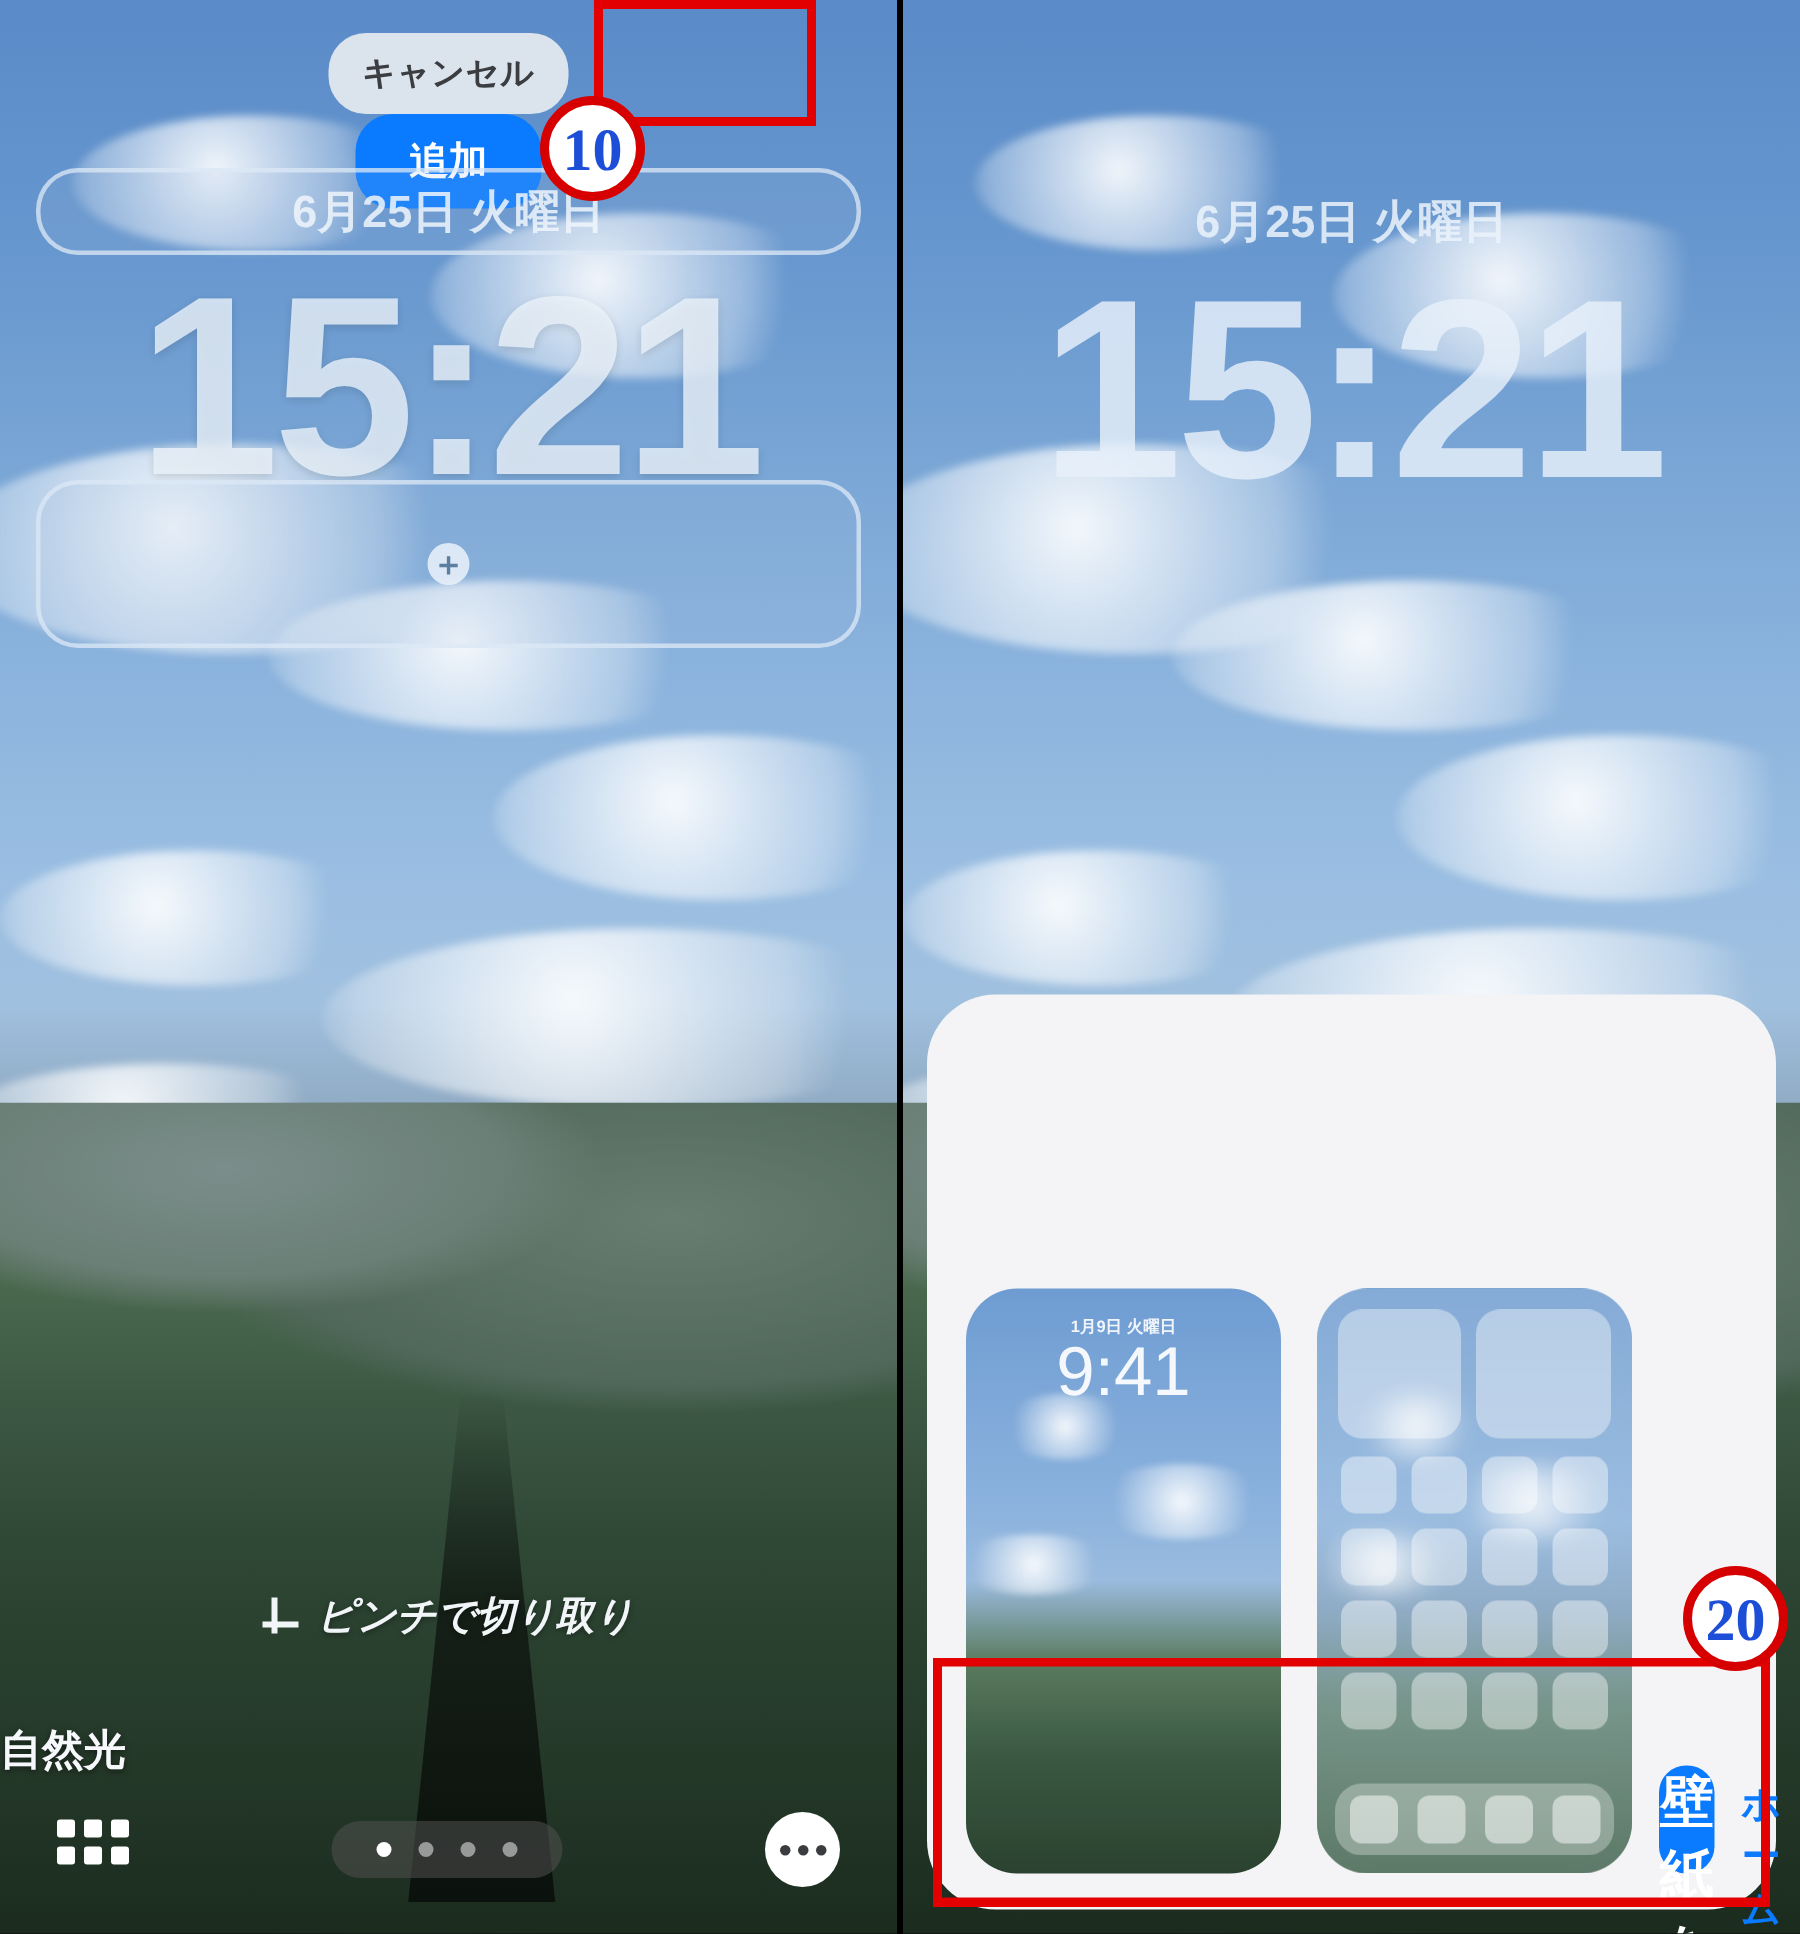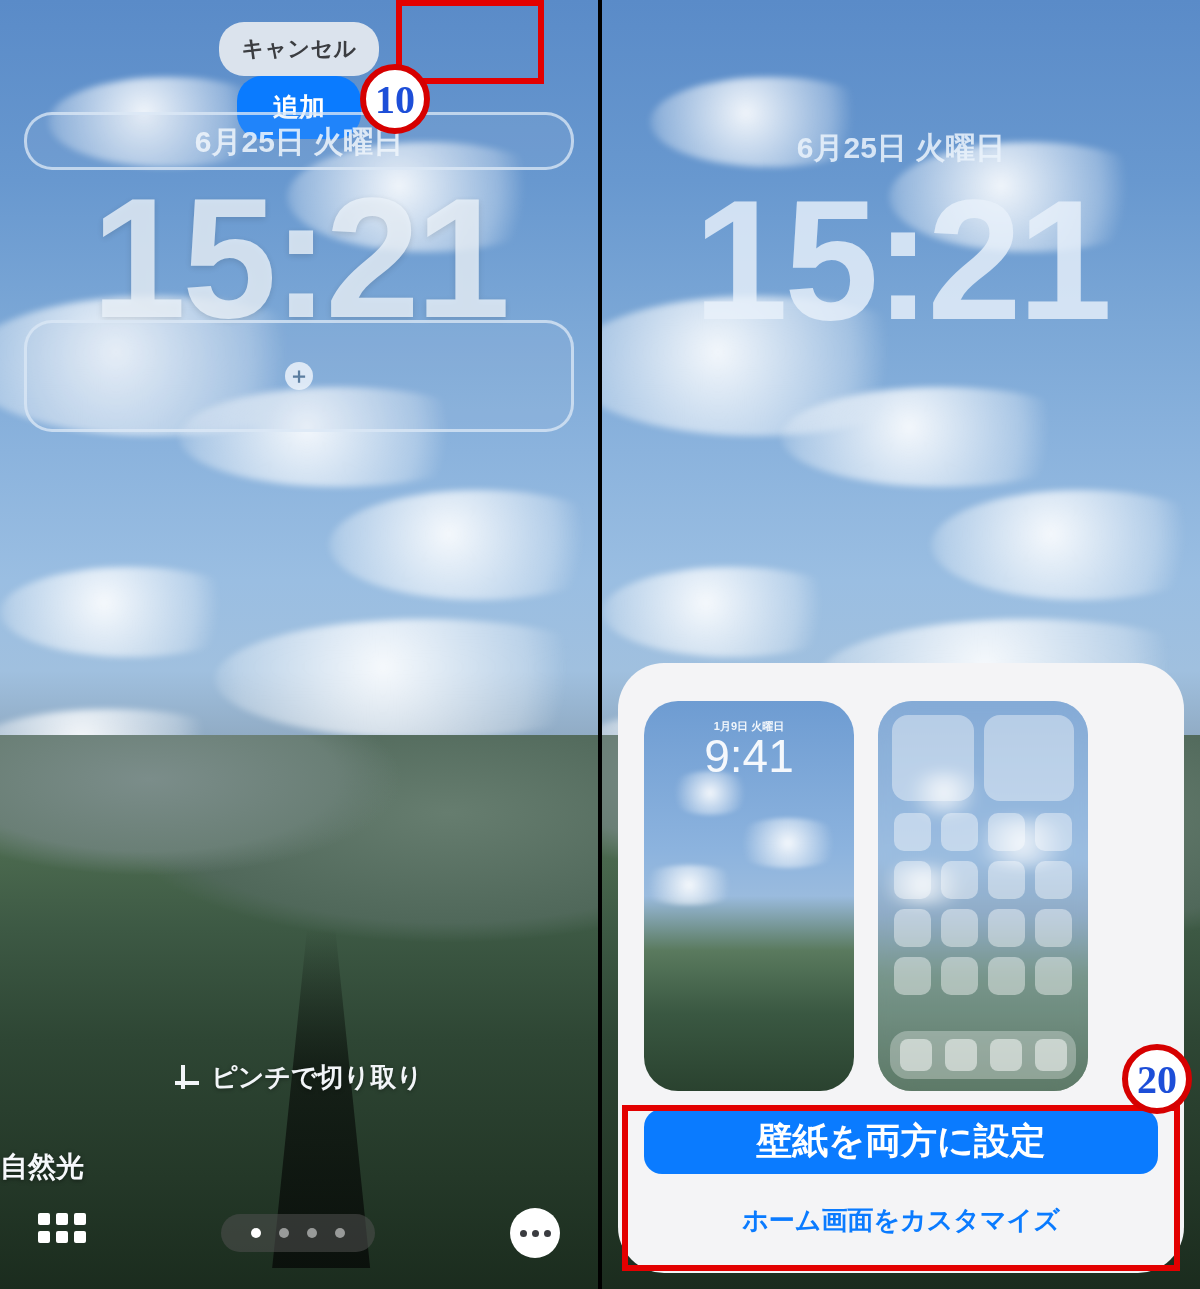--- a/index.html
+++ b/index.html
@@ -82,20 +82,21 @@
   .widget-pill .plus-icon{
     display:inline-flex; width:28px; height:28px; border-radius:50%;
     background: rgba(235,242,250,0.85); color:#5c7ea0; align-items:center; justify-content:center;
     font-size:22px; font-weight:800;
   }
 
   .crop-row{
     position:absolute; left:0; right:0; top:1060px; text-align:center;
     color:#f2f5f8; font-size:26px; font-weight:600; display:flex; justify-content:center; align-items:center; gap:10px;
     text-shadow:0 1px 4px rgba(0,0,0,0.4);
+    font-style:italic;
   }
   .crop-icon{width:26px;height:26px;display:inline-block;position:relative}
   .crop-icon::before,.crop-icon::after{content:"";position:absolute;background:#f2f5f8}
   .crop-icon::before{left:6px;top:0;width:4px;height:24px}
   .crop-icon::after{left:0;top:16px;width:24px;height:4px}
 
   .filter-label{
     position:absolute; left:0; right:0; top:1148px; text-align:left;
     color:#f6f8fb; font-size:28px; font-weight:600;
     text-shadow:0 1px 4px rgba(0,0,0,0.5);
@@ -141,21 +142,21 @@
     position:absolute; left:0; right:0; top:162px; text-align:center;
     color: rgba(232,240,250,0.82); font-size:170px; font-weight:600; letter-spacing:-4px;
   }
   .right .date2{
     position:absolute; left:0; right:0; top:128px; text-align:center;
     color: rgba(235,243,252,0.85); font-size:30px; font-weight:600;
   }
   .sheet{
     position:absolute;left:16px;right:16px;bottom:16px;height:610px;
     background:#f4f4f6;border-radius:46px;padding:30px 26px 24px;
-    display:flex;flex-direction:column;gap:18px;align-items:flex-start;
+    display:flex;flex-direction:row;gap:18px;align-items:flex-end;
   }
   .previews{display:flex;gap:24px;justify-content:center;margin-top:8px}
   .preview{
     width:210px;height:390px;border-radius:34px;overflow:hidden;position:relative;
     background: linear-gradient(to bottom,#6e9cd2 0%, #8cb3de 38%, #9abbde 50%, #5a7a5e 64%, #3a5842 80%, #2a422f 100%);
   }
   .preview.home{
     filter:blur(0px);
     background: linear-gradient(to bottom,#7ca5d4 0%, #96bae0 40%, #88a6c2 55%, #6e8e80 70%, #4f6d56 100%);
   }

